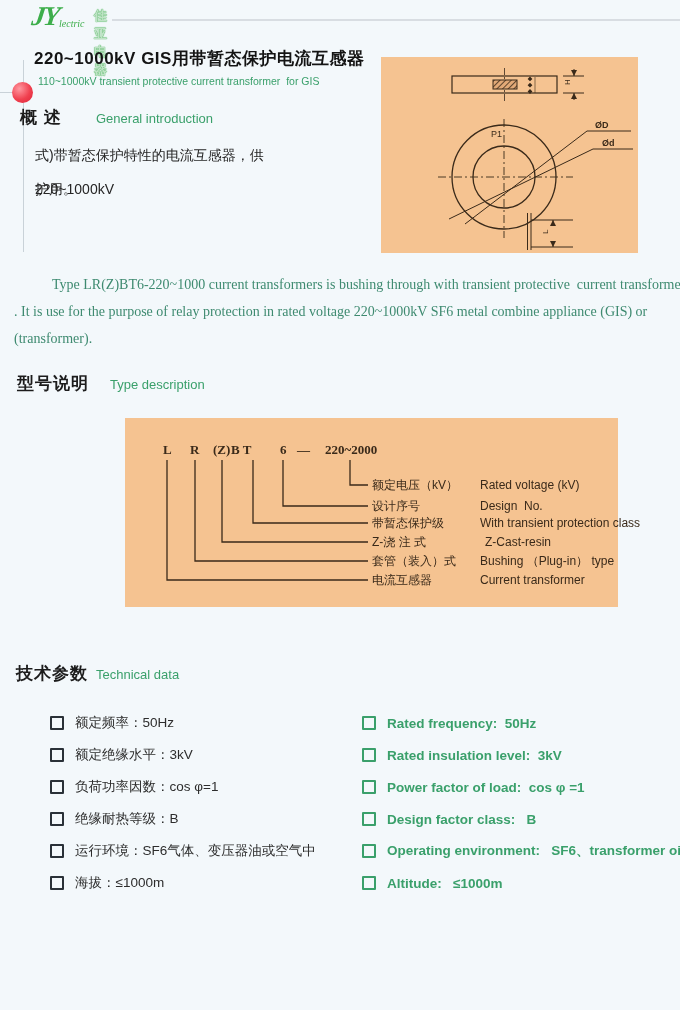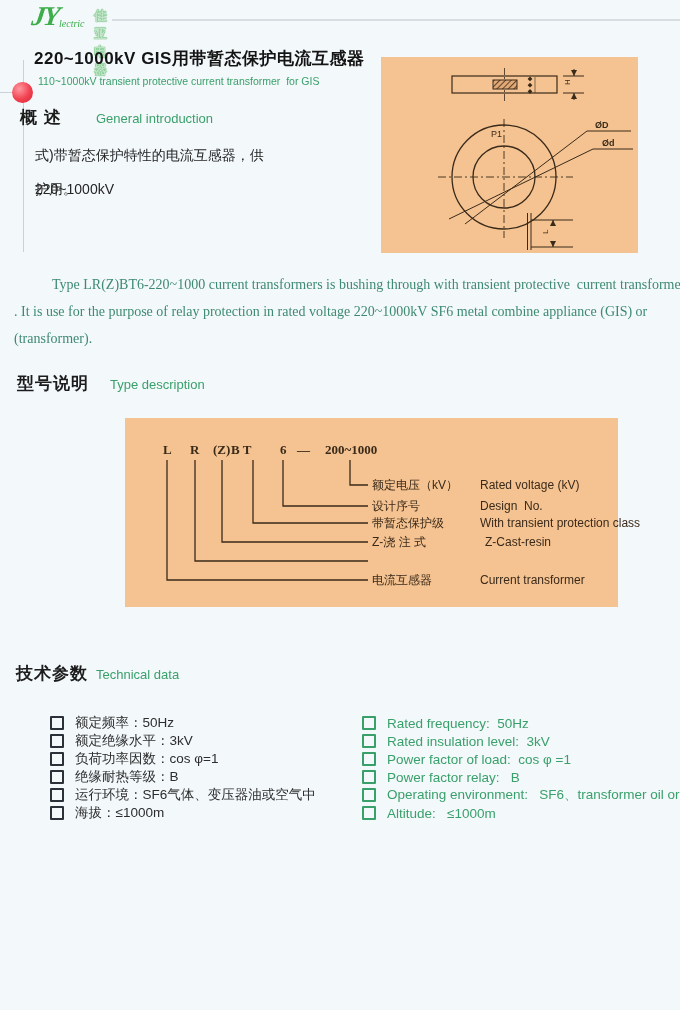--- a/index.html
+++ b/index.html
@@ -45,26 +45,26 @@
 
   .type-panel{left:125px;top:418px;width:493px;height:189px;}
   .tok{position:absolute;top:24px;font-family:"Liberation Serif", serif;
     font-size:13px;font-weight:bold;color:#3a2a1a;}
   .tok.sp{letter-spacing:3px;}
   .type-row{position:absolute;left:247px;width:240px;height:15px;line-height:15px;
     font-size:12px;color:#3a2a1a;}
   .type-row .cnl{position:absolute;left:0;}
   .type-row .enl{position:absolute;left:85px;width:160px;}
 
-  .tech-list{display:flex;flex-direction:column;}
+  .tech-list{display:flex;flex-direction:column;gap:14px;}
   .tech-row{display:flex;align-items:center;height:18px;}
   .chk{width:10px;height:10px;border:2px solid #2a3138;border-radius:1px;margin-right:11px;flex:0 0 auto;}
   .chk.green{border-color:#3aa06b;}
   .tech-row .txt{font-size:13.5px;color:#2d2d2d;}
-  .tech-row .txt.green{color:#3aa06b;}
+  .tech-row .txt.green{color:#3aa06b;font-weight:bold;}
 
   svg text{font-family:"Liberation Sans", sans-serif;fill:#3a2a1a;}
 </style>
 </head>
 <body>
 
 <div class="abs" style="left:32px;top:1px;">
   <span class="logo-jy">JY</span>
   <span class="logo-cn" style="position:absolute;left:62px;top:6px;">佳亚电器</span>
   <span class="logo-script" style="position:absolute;left:27px;top:17px;">lectric</span>
@@ -141,21 +141,21 @@
 <div class="abs sec-head-cn" style="left:17px;top:372px;">型号说明</div>
 <div class="abs sec-head-en" style="left:110px;top:377px;">Type description</div>
 
 <div class="abs panel type-panel">
   <span class="tok" style="left:38px;">L</span>
   <span class="tok" style="left:65px;">R</span>
   <span class="tok" style="left:88px;">(Z)</span>
   <span class="tok sp" style="left:106px;">BT</span>
   <span class="tok" style="left:155px;">6</span>
   <span class="tok" style="left:172px;">—</span>
-  <span class="tok" style="left:200px;">200~1000</span>
+  <span class="tok" style="left:200px;">220~2000</span>
 
   <svg width="493" height="189" viewBox="0 0 493 189" style="position:absolute;left:0;top:0;">
     <g stroke="#3a2a1a" stroke-width="1.3" fill="none">
       <path d="M42 42 V162 H243"></path>
       <path d="M70 42 V143 H243"></path>
       <path d="M97 42 V124 H243"></path>
       <path d="M128 42 V105 H243"></path>
       <path d="M158 42 V88 H243"></path>
       <path d="M225 42 V67 H243"></path>
     </g>
@@ -170,20 +170,24 @@
     <span class="enl pre" style="left:108px;">Design  No.</span>
   </div>
   <div class="type-row" style="top:98px;text-align:center;">
     <span class="cnl">带暂态保护级</span>
     <span class="enl pre" style="left:108px;">With transient protection class</span>
   </div>
   <div class="type-row" style="top:117px;">
     <span class="cnl">Z-浇 注 式</span>
     <span class="enl pre" style="left:113px;">Z-Cast-resin</span>
   </div>
+  <div class="type-row" style="top:136px;">
+    <span class="cnl">套管（装入）式</span>
+    <span class="enl pre" style="left:108px;">Bushing （Plug-in） type</span>
+  </div>
   <div class="type-row" style="top:155px;">
     <span class="cnl">电流互感器</span>
     <span class="enl pre" style="left:108px;">Current transformer</span>
   </div>
 </div>
 
 <div class="abs sec-head-cn" style="left:16px;top:662px;">技术参数</div>
 <div class="abs sec-head-en" style="left:96px;top:667px;">Technical data</div>
 
 <div class="abs tech-list" style="left:50px;top:714px;">
@@ -221,21 +225,21 @@
   <div class="tech-row">
     <span class="chk green"></span>
     <span class="txt green pre">Rated insulation level:  3kV</span>
   </div>
   <div class="tech-row">
     <span class="chk green"></span>
     <span class="txt green pre">Power factor of load:  cos φ =1</span>
   </div>
   <div class="tech-row">
     <span class="chk green"></span>
-    <span class="txt green pre">Power factor relay:   B</span>
+    <span class="txt green pre">Design factor class:   B</span>
   </div>
   <div class="tech-row">
     <span class="chk green"></span>
     <span class="txt green pre">Operating environment:   SF6、transformer oil or air</span>
   </div>
   <div class="tech-row">
     <span class="chk green"></span>
     <span class="txt green pre">Altitude:   ≤1000m</span>
   </div>
 </div>

